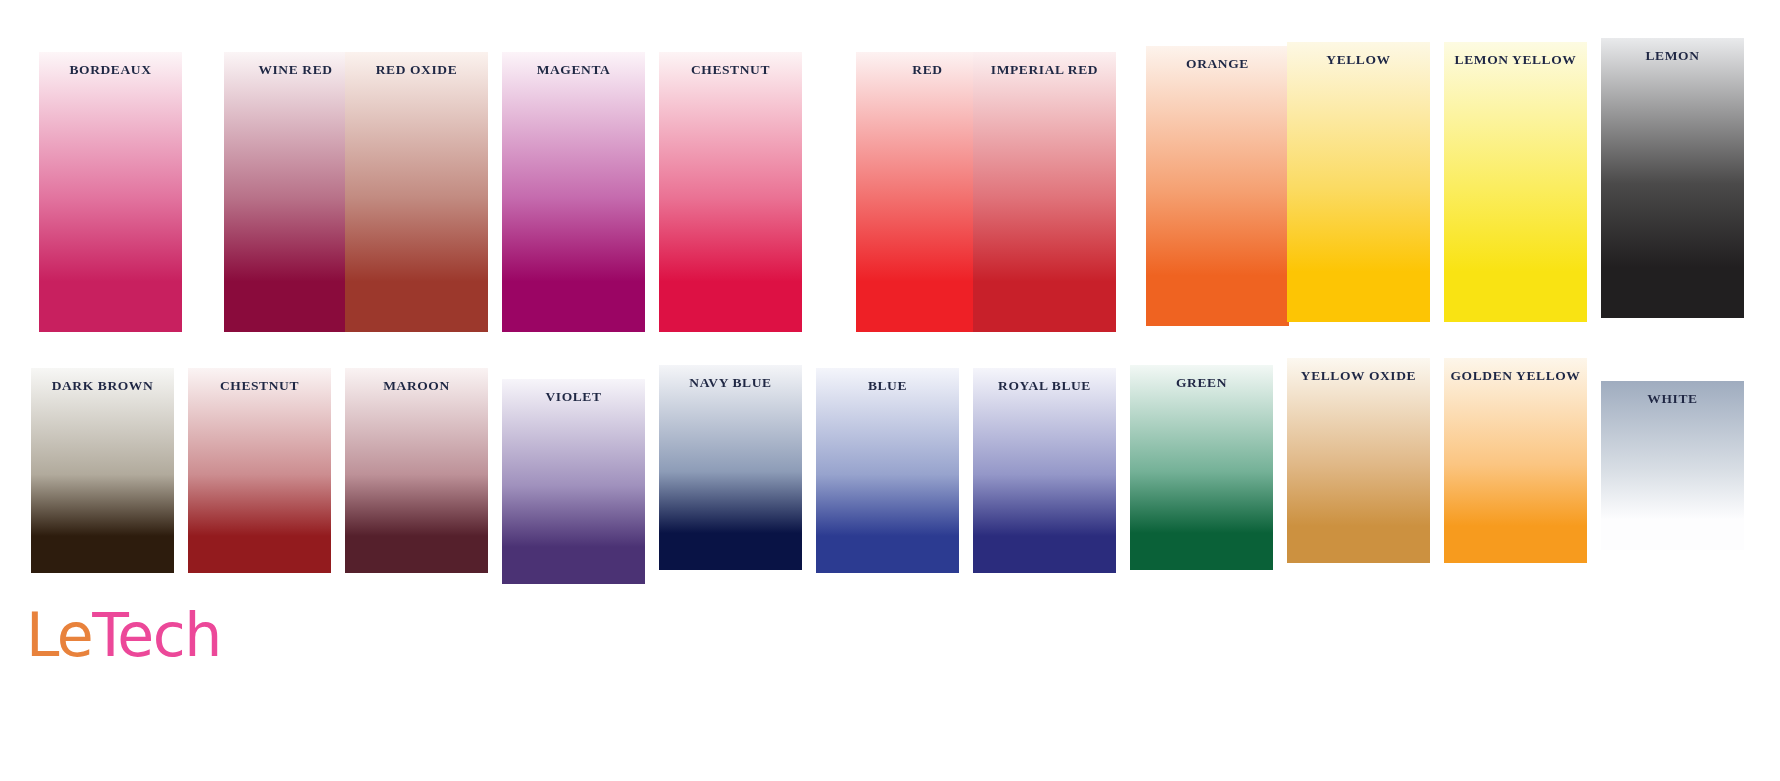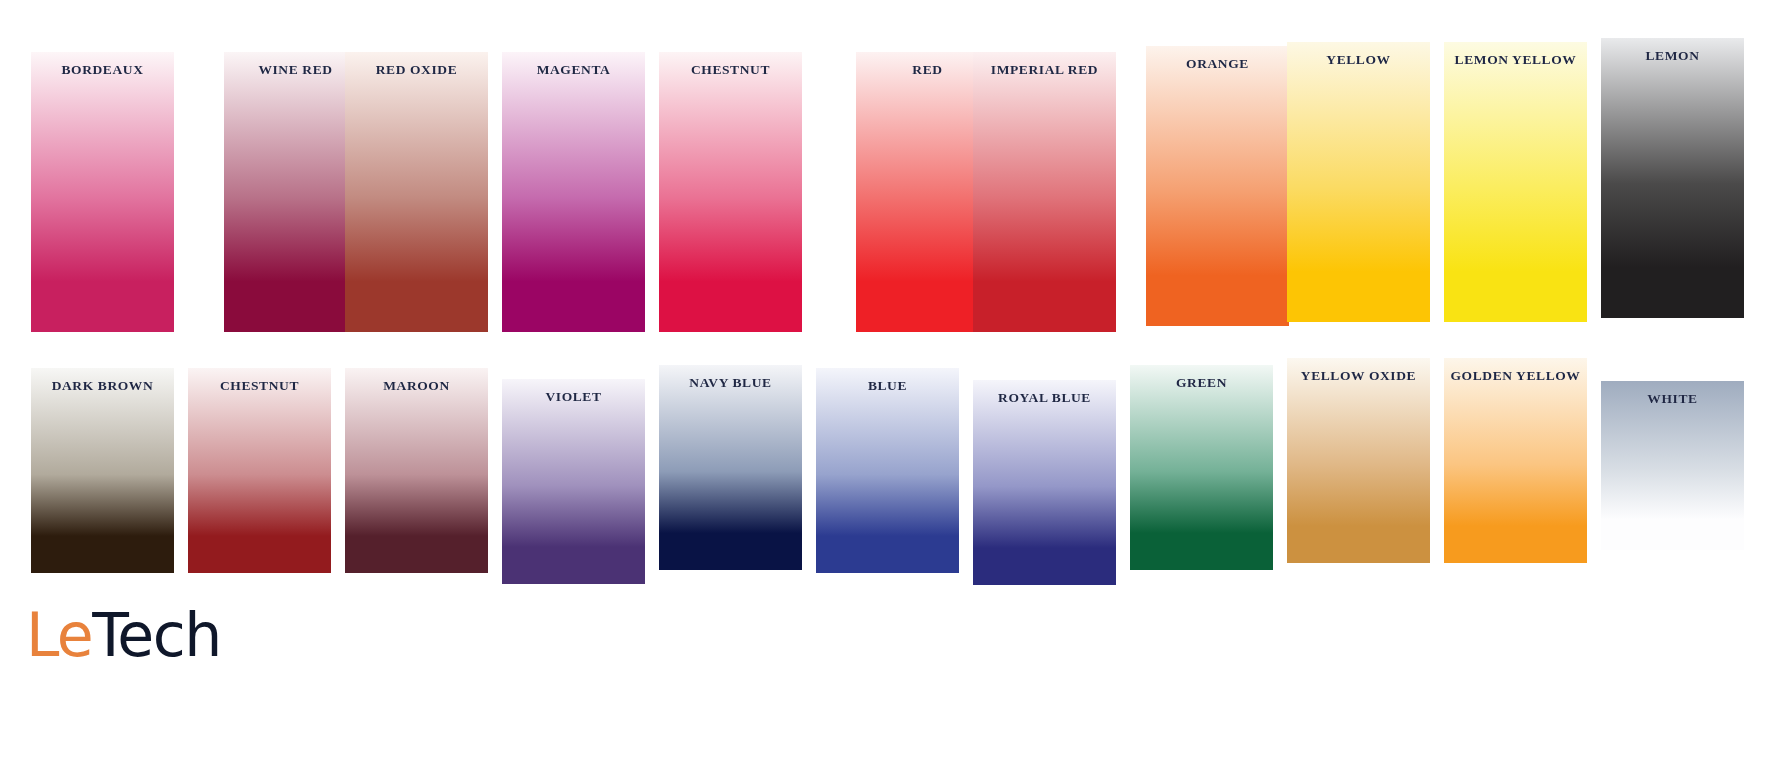--- a/index.html
+++ b/index.html
@@ -64,21 +64,21 @@
   }
   .logo-wordmark {
     font-family: "DejaVu Sans", "Liberation Sans", sans-serif;
     font-size: 60px;
     line-height: 58px;
     font-weight: normal;
     letter-spacing: -1.5px;
     white-space: nowrap;
   }
   .logo-le { color: #e8823c; }
-  .logo-tech { color: #0f172a; }
+  .logo-tech { color: #ec4899; }
   .logo-tagline {
     font-family: "DejaVu Sans", "Liberation Sans", sans-serif;
     font-size: 19.5px;
     line-height: 22px;
     color: #4a3026;
     letter-spacing: -0.3px;
     white-space: nowrap;
     margin-top: 2px;
     display: flex;
     align-items: center;
@@ -93,21 +93,21 @@
     position: relative;
     top: 1px;
   }
 </style>
 </head>
 <body>
 
 <div class="chart">
 
   <div class="swatch-row row-1" id="row-1">
-      <div class="swatch" style="left: 0px; top: 0px; height: 280px; background: linear-gradient(rgb(253, 246, 248) 0%, rgb(226, 116, 159) 52%, rgb(200, 32, 95) 82%, rgb(200, 32, 95) 100%);">
+      <div class="swatch" style="left: 8px; top: 0px; height: 280px; background: linear-gradient(rgb(253, 246, 248) 0%, rgb(226, 116, 159) 52%, rgb(200, 32, 95) 82%, rgb(200, 32, 95) 100%);">
         <div class="swatch-label">BORDEAUX</div>
       </div>
       <div class="swatch" style="left: 157px; top: 0px; height: 280px; background: linear-gradient(rgb(251, 245, 246) 0%, rgb(184, 114, 137) 52%, rgb(138, 11, 60) 82%, rgb(138, 11, 60) 100%); margin-left: 36px;">
         <div class="swatch-label">WINE RED</div>
       </div>
       <div class="swatch" style="left: 314px; top: 0px; height: 280px; background: linear-gradient(rgb(251, 242, 238) 0%, rgb(194, 139, 129) 52%, rgb(156, 56, 44) 82%, rgb(156, 56, 44) 100%);">
         <div class="swatch-label">RED OXIDE</div>
       </div>
       <div class="swatch" style="left: 471px; top: 0px; height: 280px; background: linear-gradient(rgb(252, 244, 249) 0%, rgb(197, 107, 174) 52%, rgb(155, 5, 100) 82%, rgb(155, 5, 100) 100%);">
         <div class="swatch-label">MAGENTA</div>
@@ -146,21 +146,21 @@
       </div>
       <div class="swatch" style="left: 471px; top: 11px; height: 205px; background: linear-gradient(rgb(247, 245, 250) 0%, rgb(160, 145, 189) 52%, rgb(75, 50, 116) 82%, rgb(75, 50, 116) 100%);">
         <div class="swatch-label">VIOLET</div>
       </div>
       <div class="swatch" style="left: 628px; top: -3px; height: 205px; background: linear-gradient(rgb(244, 245, 248) 0%, rgb(141, 156, 183) 52%, rgb(9, 19, 69) 82%, rgb(9, 19, 69) 100%);">
         <div class="swatch-label">NAVY BLUE</div>
       </div>
       <div class="swatch" style="left: 785px; top: 0px; height: 205px; background: linear-gradient(rgb(244, 245, 251) 0%, rgb(151, 163, 205) 52%, rgb(44, 59, 145) 82%, rgb(44, 59, 145) 100%);">
         <div class="swatch-label">BLUE</div>
       </div>
-      <div class="swatch" style="left: 942px; top: 12px; height: 205px; background: linear-gradient(rgb(245, 245, 251) 0%, rgb(148, 151, 200) 52%, rgb(43, 44, 125) 82%, rgb(43, 44, 125) 100%);">
+      <div class="swatch" style="left: 942px; top: 0px; height: 205px; background: linear-gradient(rgb(245, 245, 251) 0%, rgb(148, 151, 200) 52%, rgb(43, 44, 125) 82%, rgb(43, 44, 125) 100%);">
         <div class="swatch-label">ROYAL BLUE</div>
       </div>
       <div class="swatch" style="left: 1099px; top: -3px; height: 205px; background: linear-gradient(rgb(242, 248, 245) 0%, rgb(116, 177, 151) 52%, rgb(10, 97, 56) 82%, rgb(10, 97, 56) 100%);">
         <div class="swatch-label">GREEN</div>
       </div>
       <div class="swatch" style="left: 1256px; top: -10px; height: 205px; background: linear-gradient(rgb(252, 248, 240) 0%, rgb(224, 184, 135) 52%, rgb(204, 145, 64) 82%, rgb(204, 145, 64) 100%);">
         <div class="swatch-label">YELLOW OXIDE</div>
       </div>
       <div class="swatch" style="left: 1413px; top: -10px; height: 205px; background: linear-gradient(rgb(253, 246, 234) 0%, rgb(251, 197, 129) 52%, rgb(247, 155, 30) 82%, rgb(247, 155, 30) 100%);">
         <div class="swatch-label">GOLDEN YELLOW</div>

